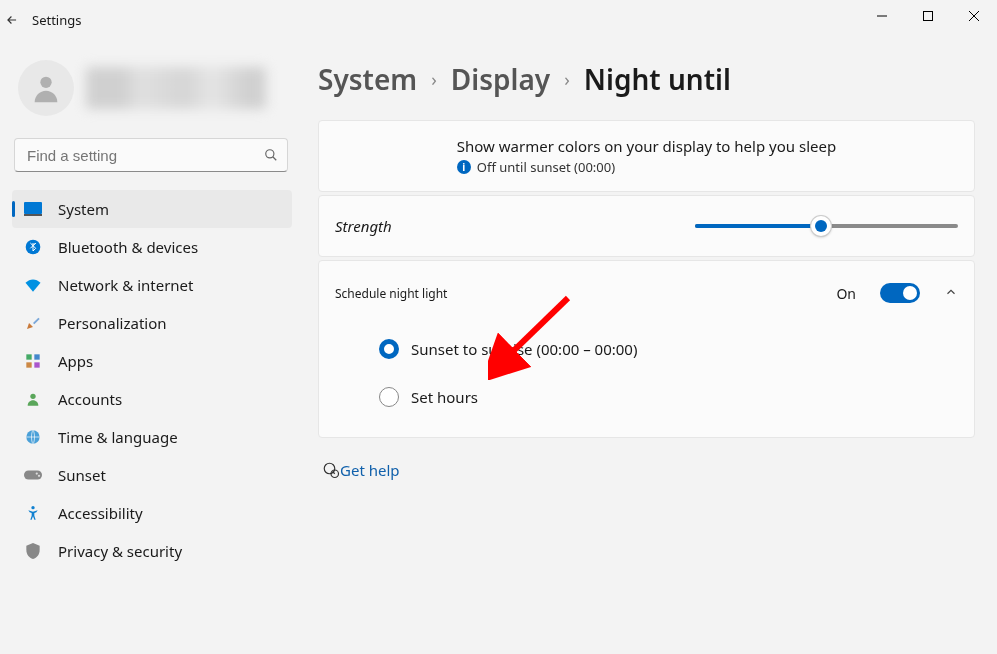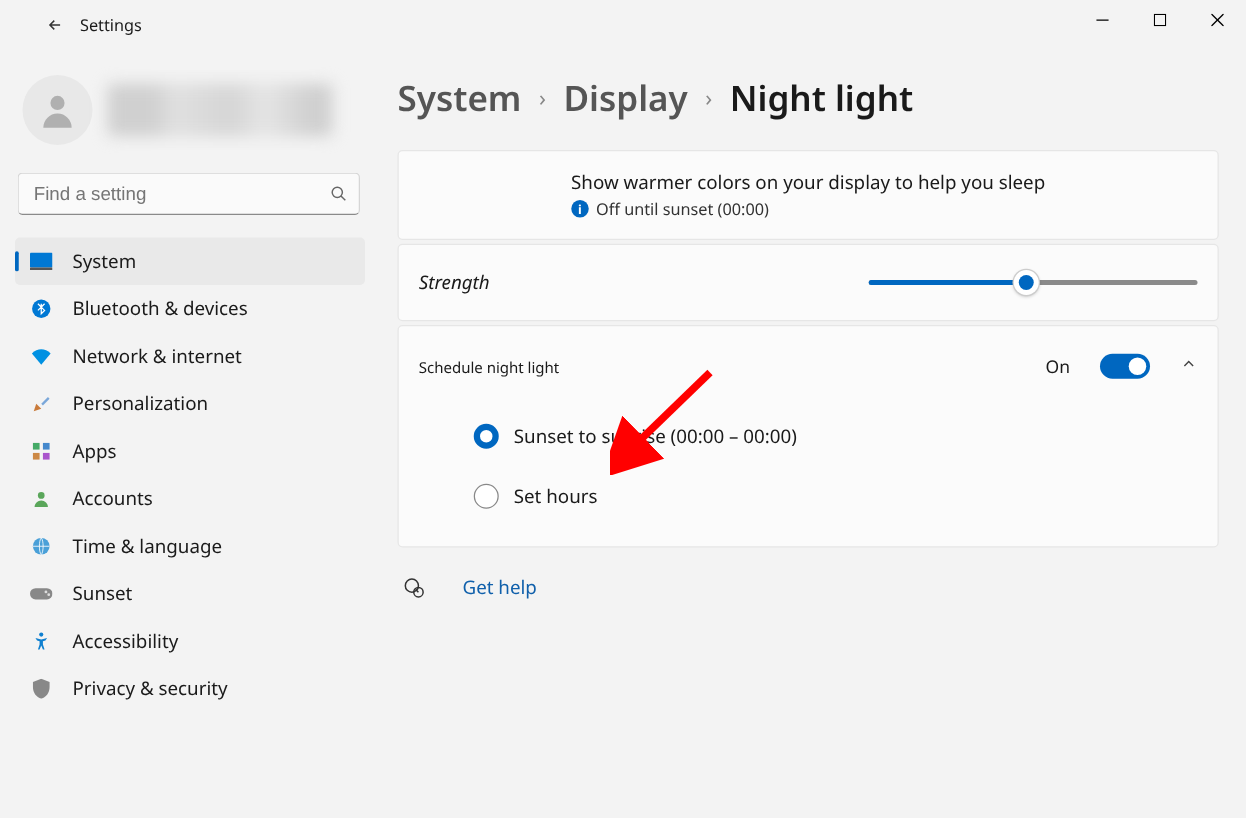--- a/index.html
+++ b/index.html
@@ -12,21 +12,21 @@
     height: 654px;
     overflow: hidden;
     position: relative;
   }
 
   
   .titlebar {
     height: 40px;
     display: flex;
     align-items: center;
-    padding-left: 32px;
+    padding-left: 0;
   }
   .titlebar-back {
     width: 24px; height: 24px;
     display:flex; align-items:center; justify-content:center;
     margin-right: 8px;
     cursor:pointer;
   }
   .titlebar-title { font-size: 13px; }
   .win-controls {
     position:absolute; top:0; right:0;
@@ -202,21 +202,21 @@
   }
   .radio.checked { border:none; background:#0067c0; }
   .radio.checked::after { content:""; width:8px; height:8px; border-radius:50%; background:#fff; box-shadow:0 0 0 3px #0067c0 inset; }
   .radio.checked { box-shadow: inset 0 0 0 5px #0067c0; background:#fff; border:1px solid #0067c0; }
   .radio.checked::after { width:10px; height:10px; background:#0067c0; box-shadow:none; }
   
   .radio.checked { width:20px; height:20px; border:5px solid #0067c0; background:#fff; box-shadow:none; }
   .radio.checked::after { content:none; }
 
   .help-row {
-    display:flex; align-items:center; gap:30px;
+    display:flex; align-items:center; gap:0;
     margin-top: 22px;
     padding-left: 4px;
   }
   .help-icon { width:18px; height:18px; }
   .help-link { color:#1060ab; font-size:15px; cursor:pointer; }
 
   
   .arrow-annotation {
     position:absolute;
     left:488px; top:290px;
@@ -368,21 +368,21 @@
       </li>
     </ul>
   </aside>
 
   <main class="main">
     <div class="breadcrumb">
       <span class="breadcrumb-link">System</span>
       <span class="breadcrumb-sep">›</span>
       <span class="breadcrumb-link">Display</span>
       <span class="breadcrumb-sep">›</span>
-      <span class="breadcrumb-current">Night light</span>
+      <span class="breadcrumb-current">Night until</span>
     </div>
 
     <div class="card intro-card">
       <div class="intro-text">
         <div class="intro-title">Show warmer colors on your display to help you sleep</div>
         <div class="intro-sub">
           <span class="info-dot">i</span>
           <span>Off until sunset (00:00)</span>
         </div>
       </div>

